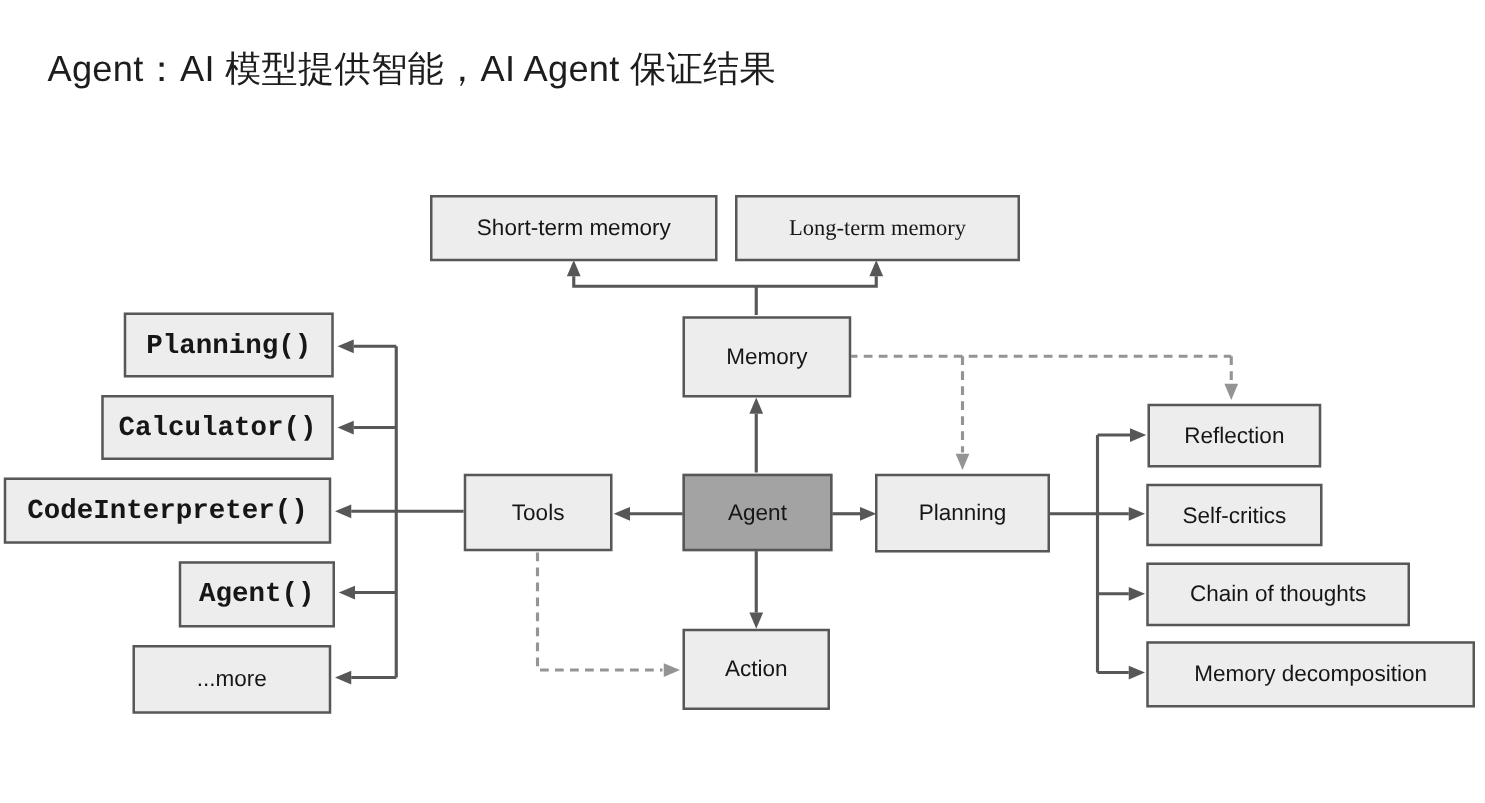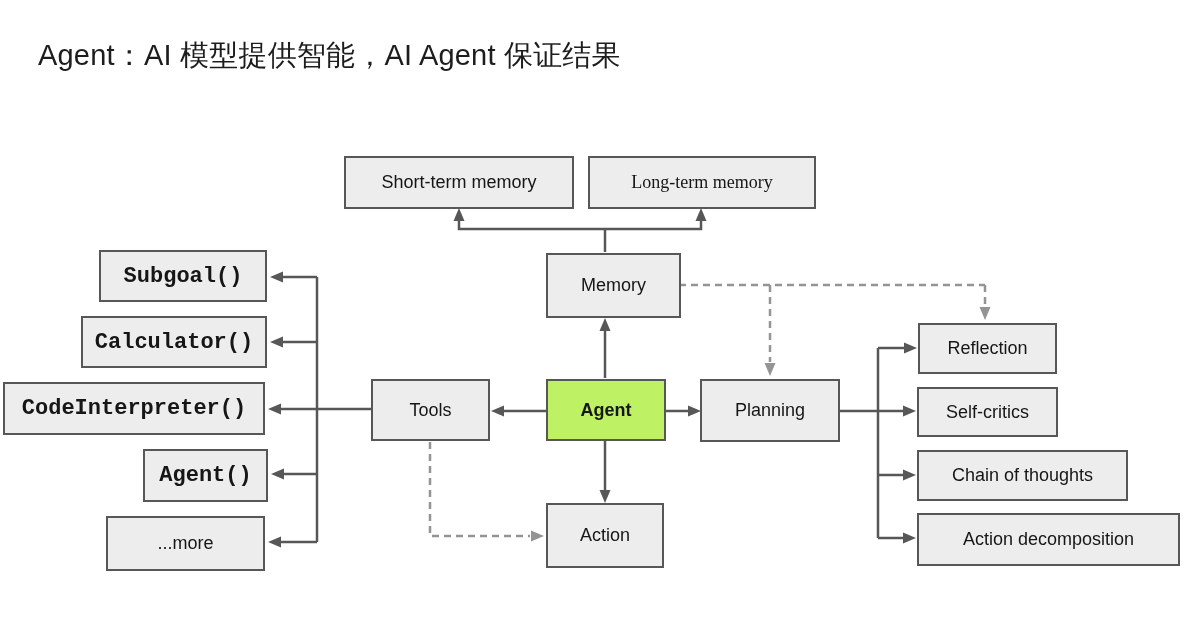--- a/index.html
+++ b/index.html
@@ -37,22 +37,22 @@
     background: #ededed;
     border: 2px solid #575757;
     display: flex;
     align-items: center;
     justify-content: center;
     font-size: 18px;
     color: #161616;
     white-space: nowrap;
   }
   .node.agent {
-    background: #bef264;
-    font-weight: bold;
+    background: #a3a3a3;
+    font-weight: normal;
   }
   .node.mono {
     font-family: "Liberation Mono", "DejaVu Sans Mono", monospace;
     font-weight: bold;
     font-size: 22px;
     letter-spacing: 0;
   }
   
   .n-short   { left: 344px; top: 156px; width: 230px; height: 53px; }
   .n-long    { left: 588px; top: 156px; width: 228px; height: 53px; font-family: Liberation Serif, serif; }
@@ -138,21 +138,21 @@
     <span>Agent</span>
   </div>
   <div class="node n-planning">
     <span>Planning</span>
   </div>
   <div class="node n-action">
     <span>Action</span>
   </div>
 
   <div class="node mono n-calendar">
-    <span>Subgoal()</span>
+    <span>Planning()</span>
   </div>
   <div class="node mono n-calc">
     <span>Calculator()</span>
   </div>
   <div class="node mono n-codeint">
     <span>CodeInterpreter()</span>
   </div>
   <div class="node mono n-search">
     <span>Agent()</span>
   </div>
@@ -163,16 +163,16 @@
   <div class="node n-reflect">
     <span>Reflection</span>
   </div>
   <div class="node n-selfcrit">
     <span>Self-critics</span>
   </div>
   <div class="node n-chain">
     <span>Chain of thoughts</span>
   </div>
   <div class="node n-subgoal">
-    <span>Action decomposition</span>
+    <span>Memory decomposition</span>
   </div>
 
 </div>
 
 </body></html>

